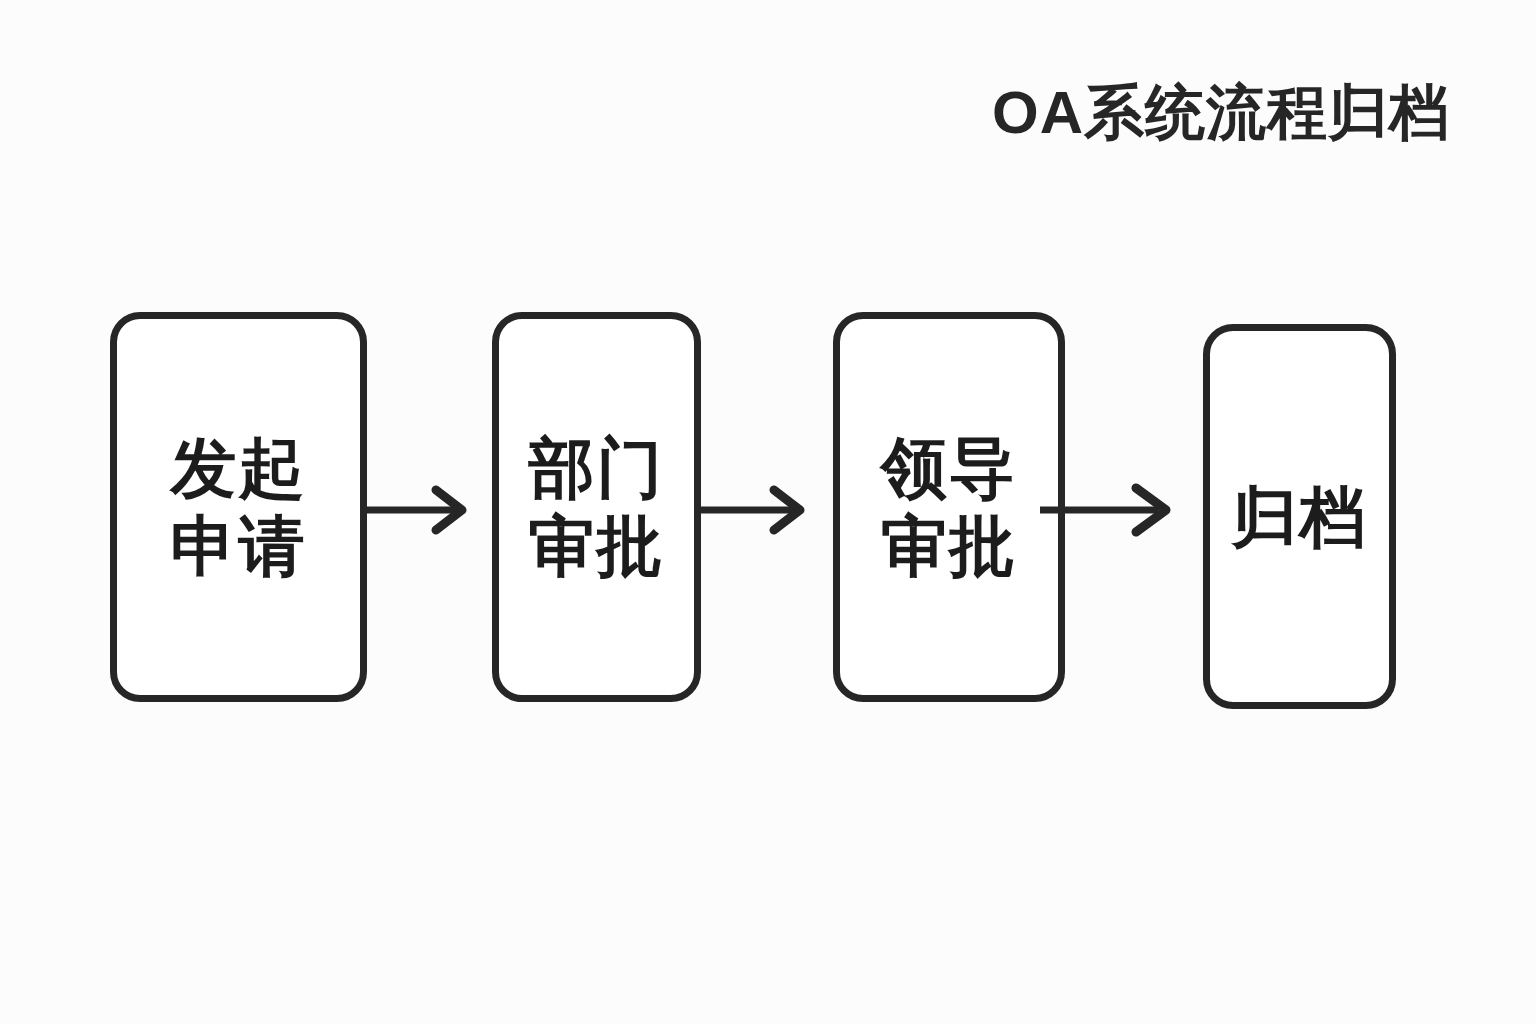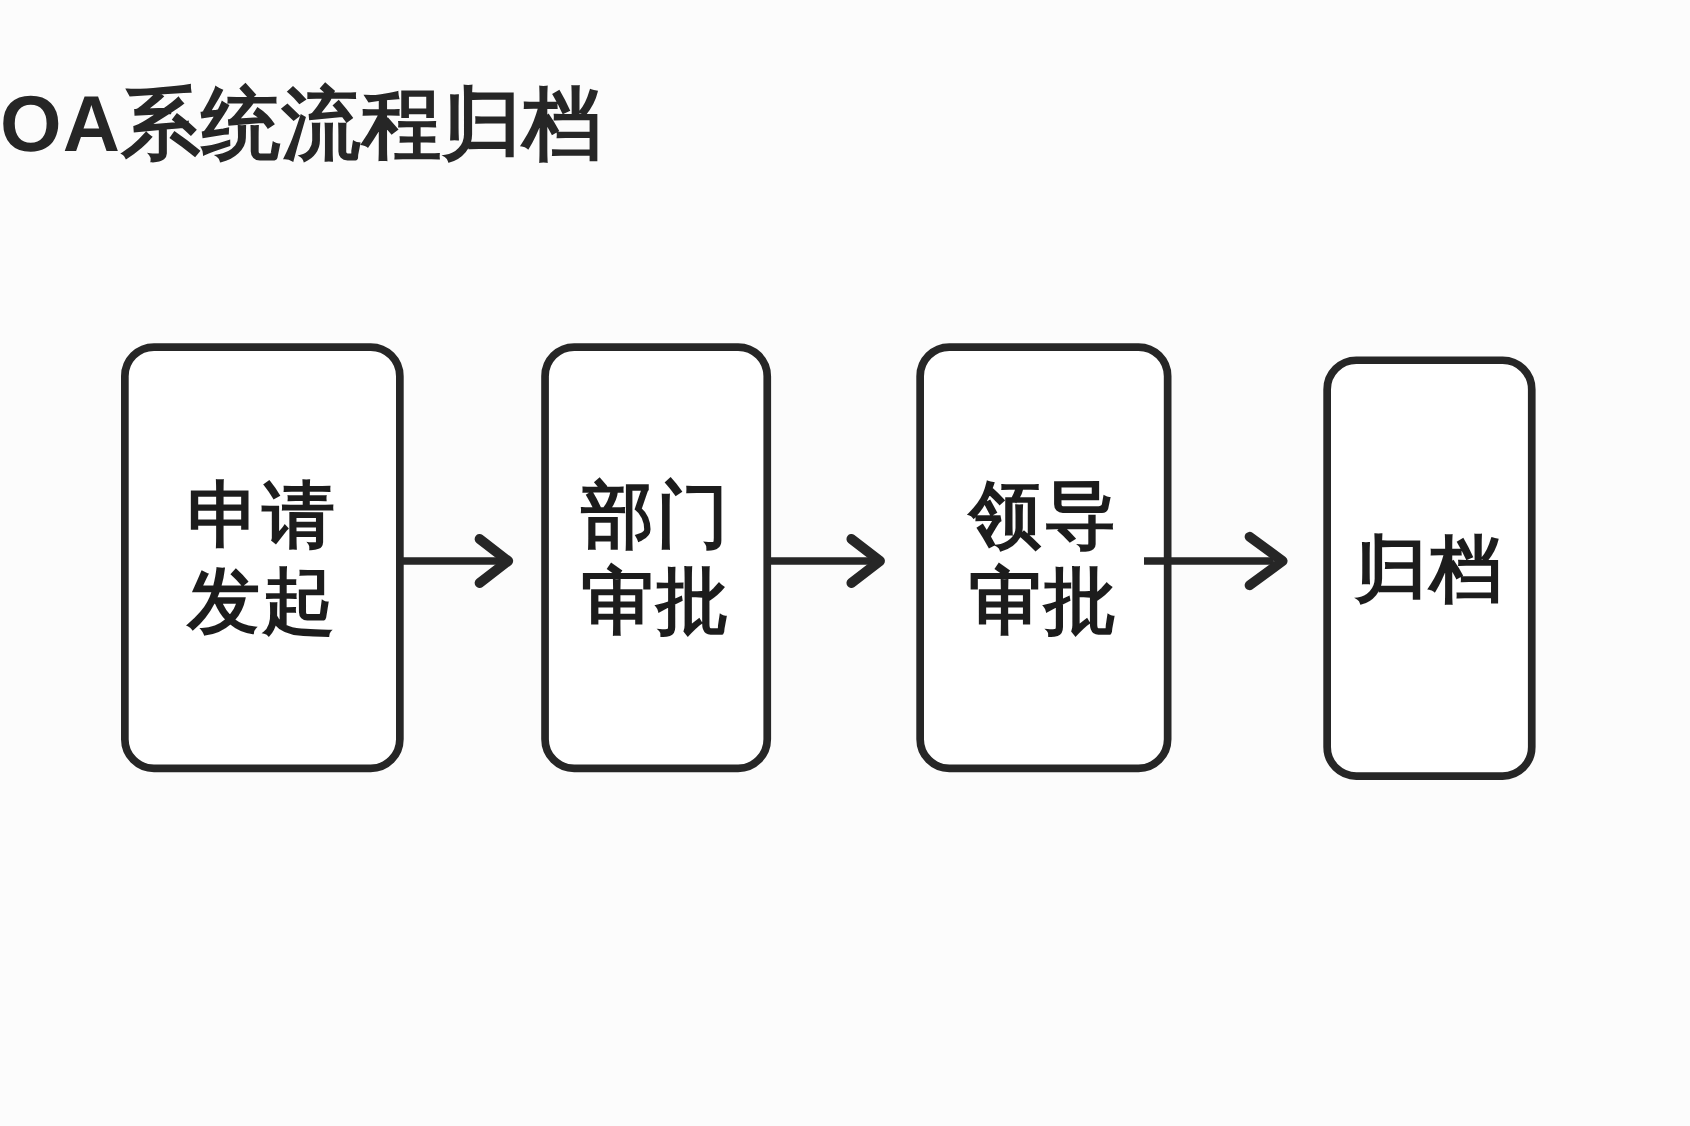--- a/index.html
+++ b/index.html
@@ -20,22 +20,22 @@
     height: 1024px;
     background: #fcfcfc;
   }
 
   
   #diagram-title {
     position: absolute;
     left: 0;
     top: 70px;
     width: 1450px;
-    text-align: left;
-    font-size: 72px;
+    text-align: right;
+    font-size: 60px;
     line-height: 86px;
     font-weight: bold;
     letter-spacing: 1px;
     color: #262626;
     white-space: nowrap;
   }
 
   
   #flow {
     position: absolute;
@@ -87,22 +87,22 @@
 </head>
 <body>
 
 <div id="canvas">
 
   <div id="diagram-title">OA系统流程归档</div>
 
   <div id="flow">
 
     <div class="node" id="node-0">
+      <div class="node-label">发起</div>
       <div class="node-label">申请</div>
-      <div class="node-label">发起</div>
     </div>
 
     <div class="arrow" id="arrow-0">
       <svg width="106" height="76" viewBox="0 0 106 76" fill="none" aria-hidden="true">
         <path d="M0 38 H 92" stroke="#262626" stroke-width="7" stroke-linecap="butt"></path>
         <path d="M72 18 L 98 38 L 72 58" stroke="#262626" stroke-width="9" stroke-linecap="round" stroke-linejoin="round" fill="none"></path>
       </svg>
     </div>
 
     <div class="node" id="node-1">

